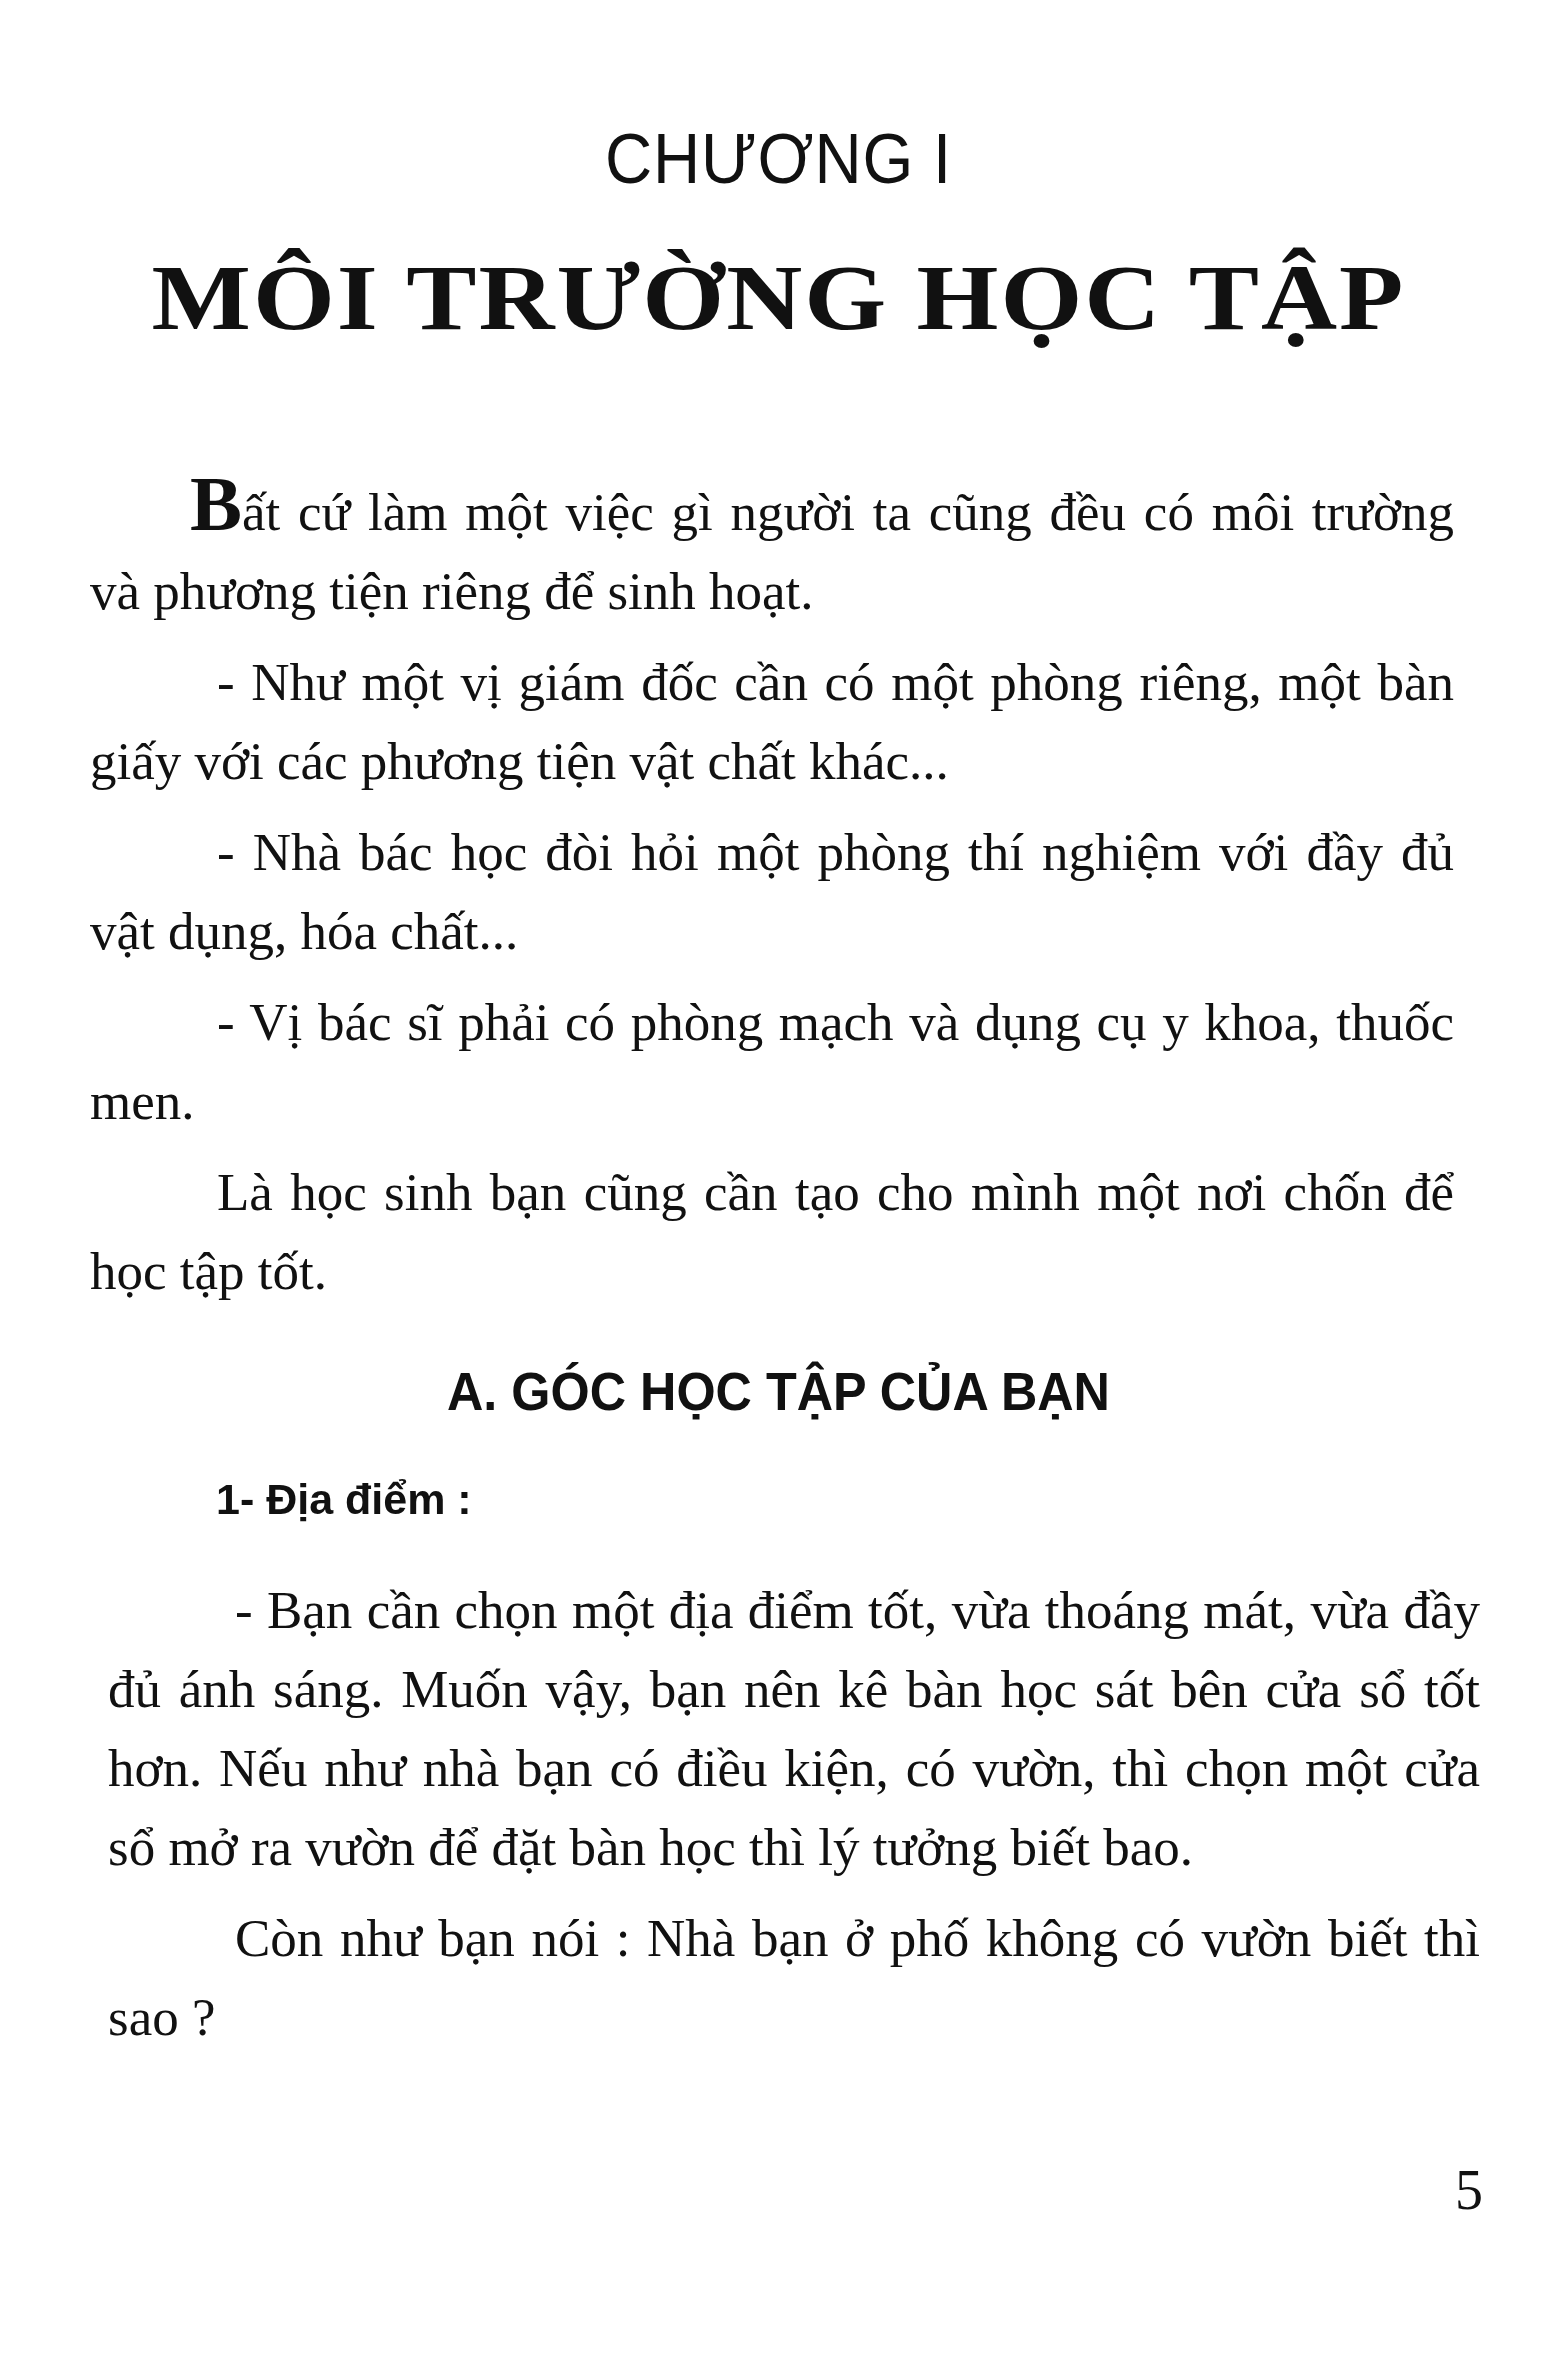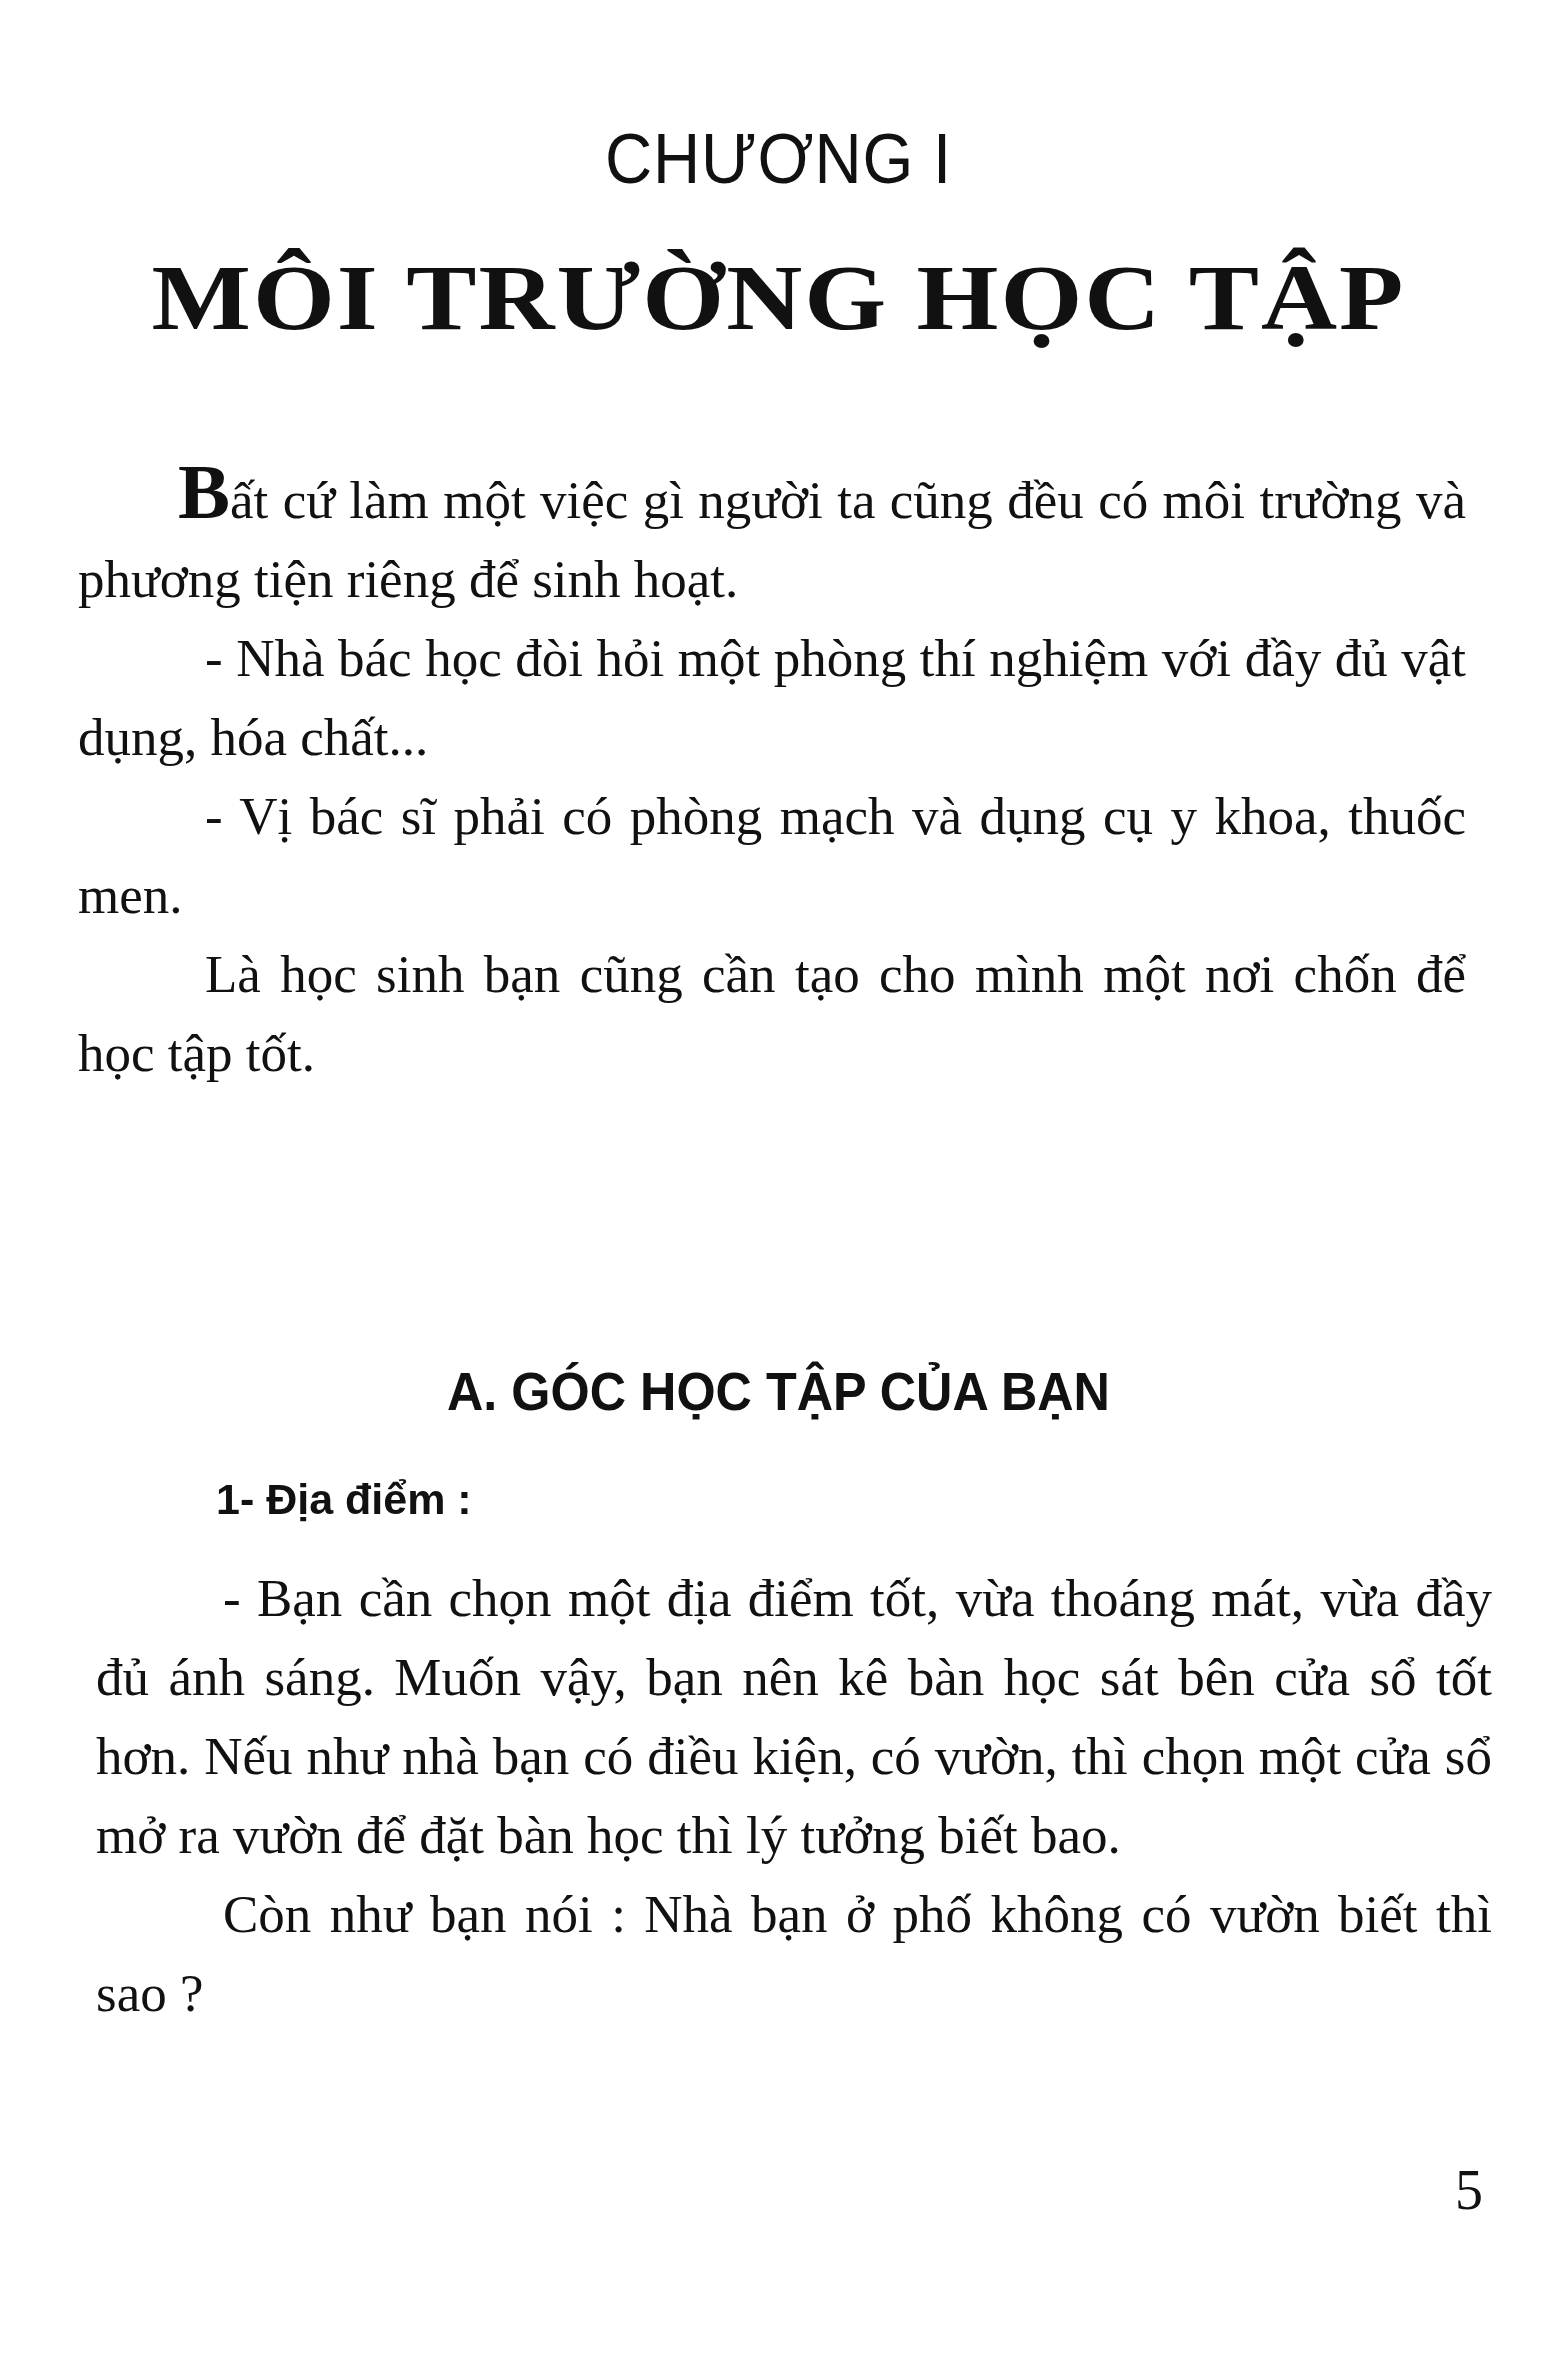--- a/index.html
+++ b/index.html
@@ -13,21 +13,21 @@
   .chapter-title {
     position: absolute; top: 243px; left: 0; width: 1557px; text-align: center;
     font-family: "Liberation Serif", "DejaVu Serif", serif;
     font-size: 94px; font-weight: bold; letter-spacing: 1.8px; transform: scaleX(1.12);
   }
   .body {
     position: absolute; left: 78px; width: 1388px;
     font-family: "Liberation Serif", "DejaVu Serif", serif;
     font-size: 53px; line-height: 79px; text-align: justify;
   }
-  .body p { margin: 0; }
+  .body p { margin: 12px; }
   .indent { text-indent: 127px; }
   .dropcap { font-weight: bold; font-size: 78px; line-height: 54px; }
   .section-heading {
     position: absolute; left: 0; width: 1557px; text-align: center;
     font-family: "Liberation Sans", "DejaVu Sans", sans-serif;
     font-weight: bold; font-size: 53px; transform: scaleX(0.95);
   }
   .sub-heading {
     position: absolute; left: 216px;
     font-family: "Liberation Sans", "DejaVu Sans", sans-serif;
@@ -40,20 +40,21 @@
 </style>
 </head>
 <body>
 
 <div class="page">
   <div class="chapter-label">CHƯƠNG I</div>
   <div class="chapter-title">MÔI TRƯỜNG HỌC TẬP</div>
 
   <div class="body" style="top: 461px;">
     <p class="indent" style="text-indent: 100px;"><span class="dropcap">B</span><span>ất cứ làm một việc gì người ta cũng đều có môi trường và phương tiện riêng để sinh hoạt.</span></p>
+    <p class="indent">- Như một vị giám đốc cần có một phòng riêng, một bàn giấy với các phương tiện vật chất khác...</p>
     <p class="indent">- Nhà bác học đòi hỏi một phòng thí nghiệm với đầy đủ vật dụng, hóa chất...</p>
     <p class="indent">- Vị bác sĩ phải có phòng mạch và dụng cụ y khoa, thuốc men.</p>
     <p class="indent">Là học sinh bạn cũng cần tạo cho mình một nơi chốn để học tập tốt.</p>
   </div>
 
   <div class="section-heading" style="top: 1361px;">A. GÓC HỌC TẬP CỦA BẠN</div>
   <div class="sub-heading" style="top: 1475px;">1- Địa điểm :</div>
 
   <div class="body" style="top: 1559px; width: 1396px; left: 96px;">
     <p class="indent">- Bạn cần chọn một địa điểm tốt, vừa thoáng mát, vừa đầy đủ ánh sáng. Muốn vậy, bạn nên kê bàn học sát bên cửa sổ tốt hơn. Nếu như nhà bạn có điều kiện, có vườn, thì chọn một cửa sổ mở ra vườn để đặt bàn học thì lý tưởng biết bao.</p>

